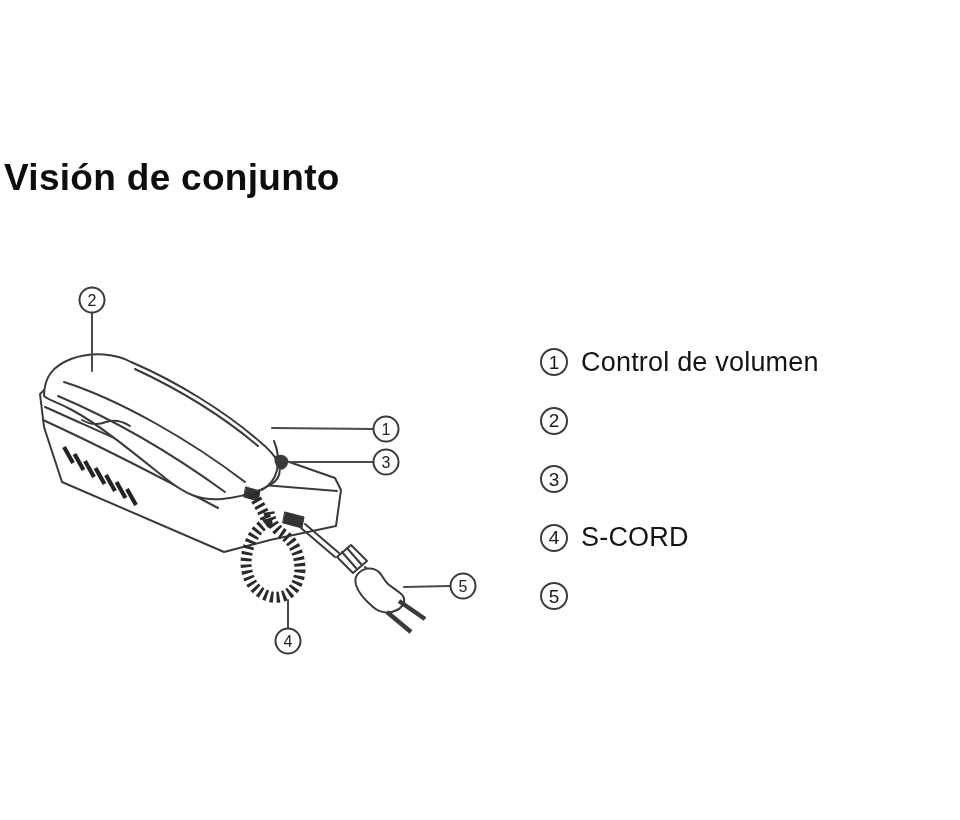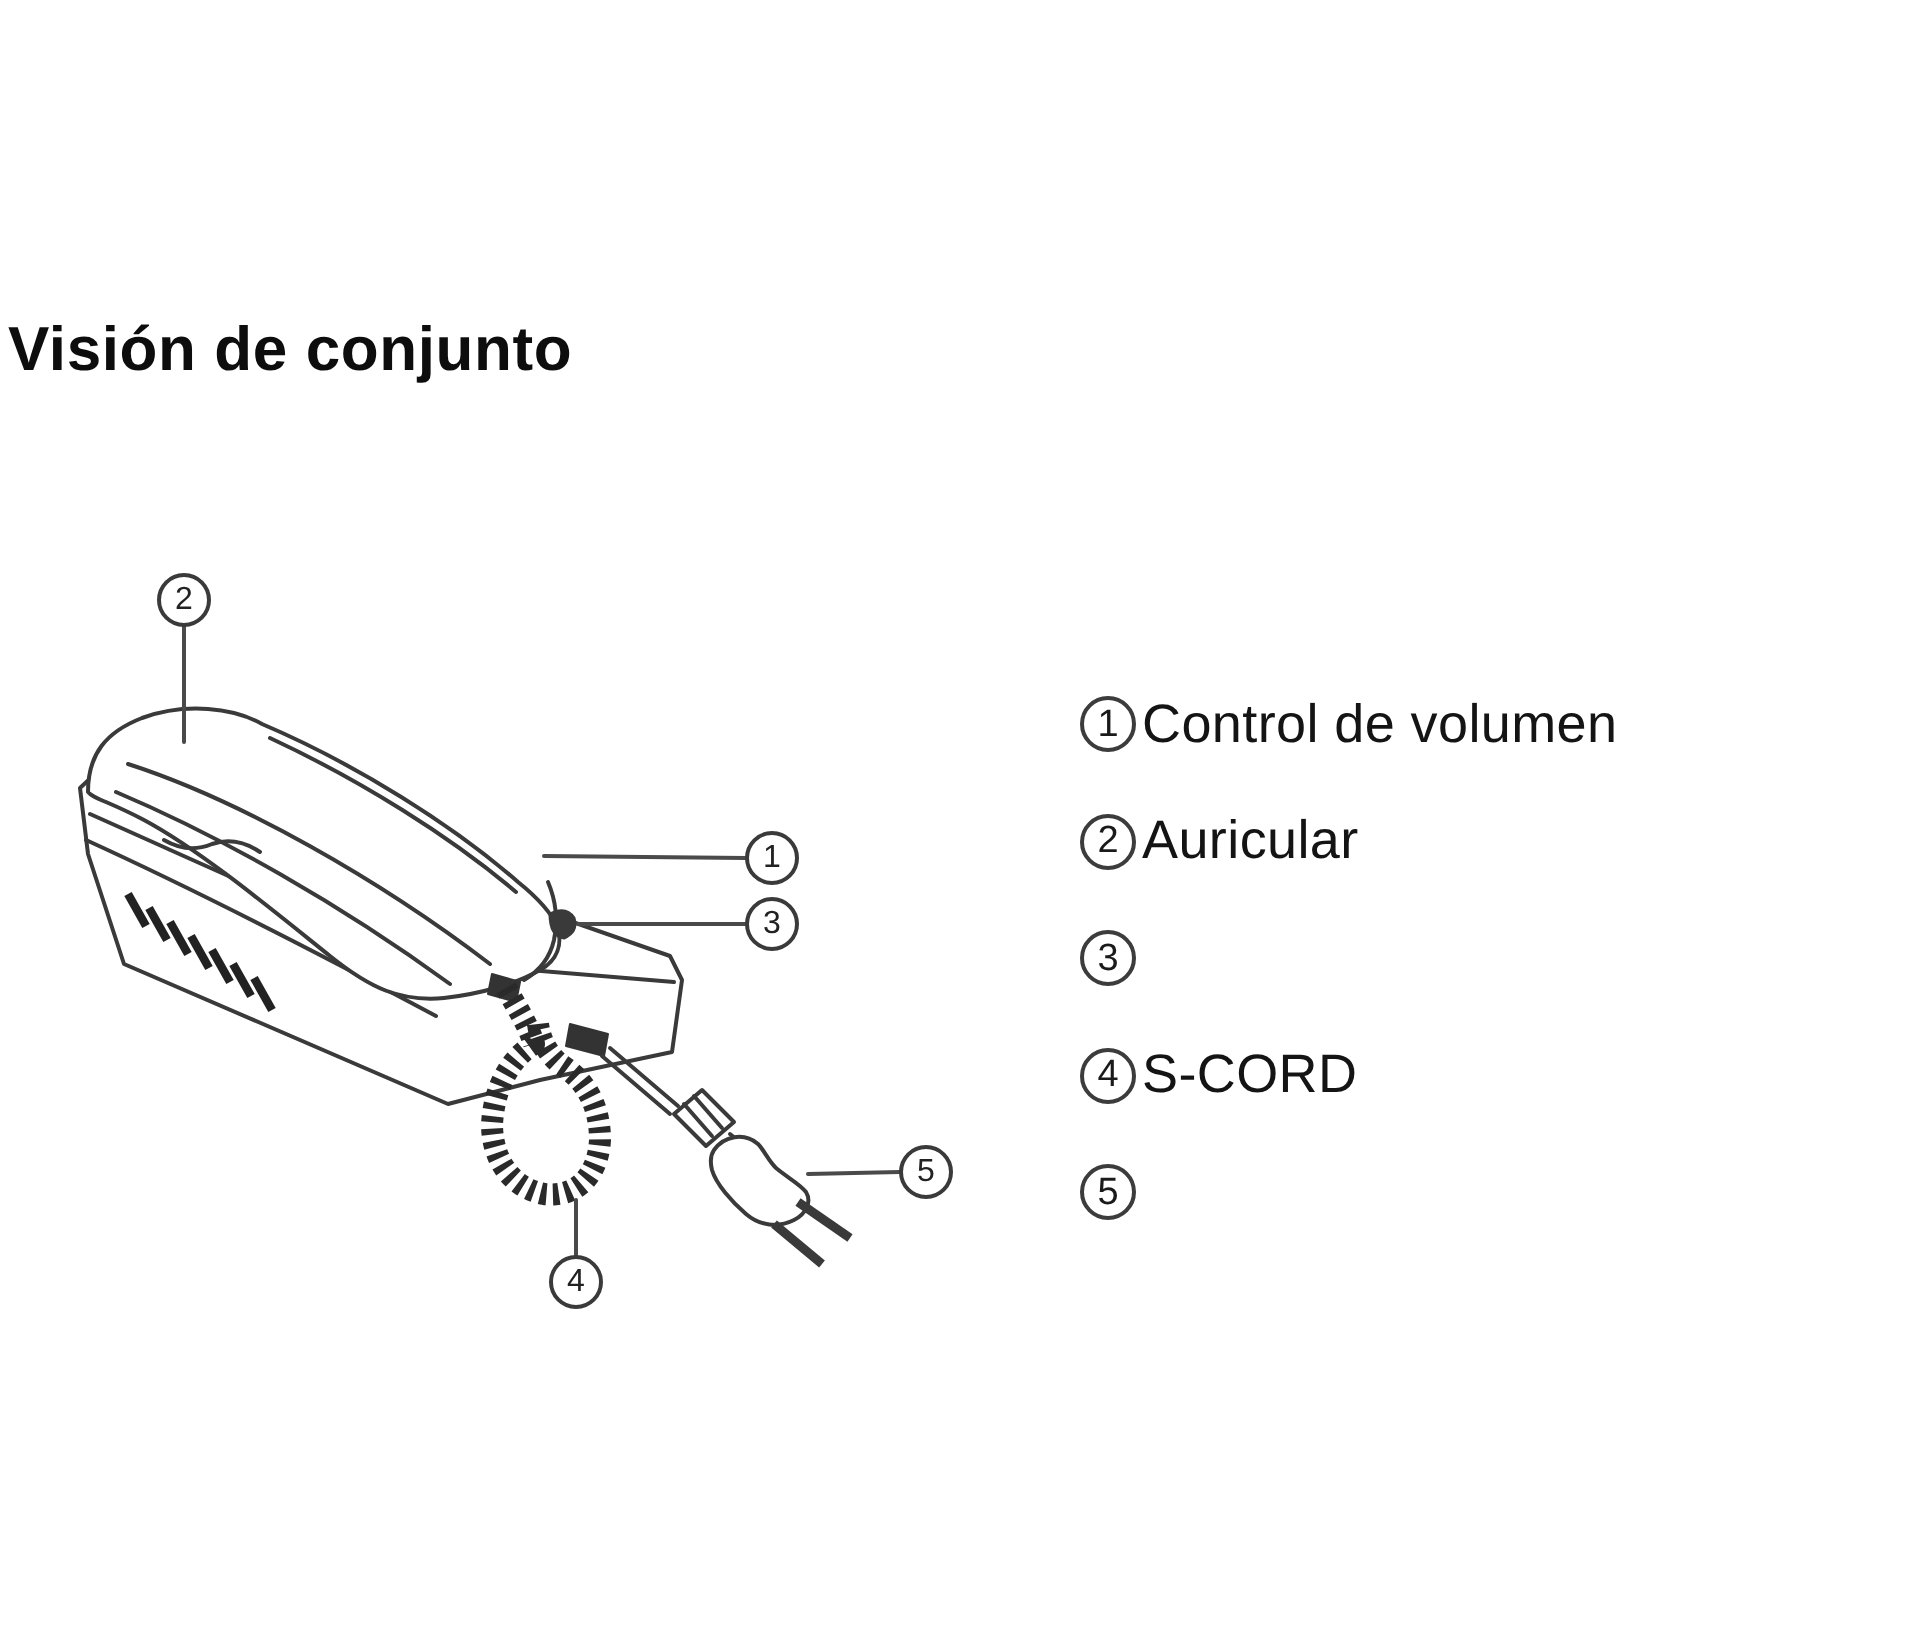--- a/index.html
+++ b/index.html
@@ -4,21 +4,21 @@
 <style>
   html,body{margin:0;padding:0;}
   body{
     width:960px;height:820px;position:relative;overflow:hidden;
     background:#ffffff;
     font-family:"Liberation Sans","DejaVu Sans",sans-serif;
     -webkit-font-smoothing:antialiased;
   }
   .page-title{
     position:absolute;left:4px;top:157px;
-    font-size:31px;font-weight:bold;color:#0d0d0d;
+    font-size:37px;font-weight:bold;color:#0d0d0d;
     letter-spacing:0.3px;white-space:nowrap;
   }
   .diagram-svg{
     position:absolute;left:0;top:0;width:960px;height:820px;
   }
   .diagram-svg text{
     font-family:"Liberation Sans","DejaVu Sans",sans-serif;
     font-size:16px;fill:#222;
   }
   .legend{
@@ -27,21 +27,21 @@
   .legend-row{
     display:flex;align-items:center;height:40px;margin-bottom:18.5px;
   }
   .legend-num{
     flex:0 0 auto;width:28px;height:28px;box-sizing:border-box;
     border:2px solid #3c3c3c;border-radius:50%;
     display:flex;align-items:center;justify-content:center;
     font-size:19px;color:#1a1a1a;line-height:1;
   }
   .legend-label{
-    margin-left:3px;font-size:27px;color:#141414;
+    margin-left:13px;font-size:27px;color:#141414;
     letter-spacing:0.2px;white-space:nowrap;
   }
 </style>
 </head>
 <body>
 
 <div class="page-title">Visión de conjunto</div>
 
 <svg class="diagram-svg" viewBox="0 0 960 820" fill="none" stroke-linejoin="round" stroke-linecap="round">
 
@@ -142,21 +142,20 @@
   </g>
 </svg>
 
 <div class="legend">
   <div class="legend-row">
     <span class="legend-num">1</span>
     <span class="legend-label">Control de volumen</span>
   </div>
   <div class="legend-row">
     <span class="legend-num">2</span>
-    <span class="legend-label">Auricular</span>
   </div>
   <div class="legend-row">
     <span class="legend-num">3</span>
   </div>
   <div class="legend-row">
     <span class="legend-num">4</span>
     <span class="legend-label">S-CORD</span>
   </div>
   <div class="legend-row">
     <span class="legend-num">5</span>

